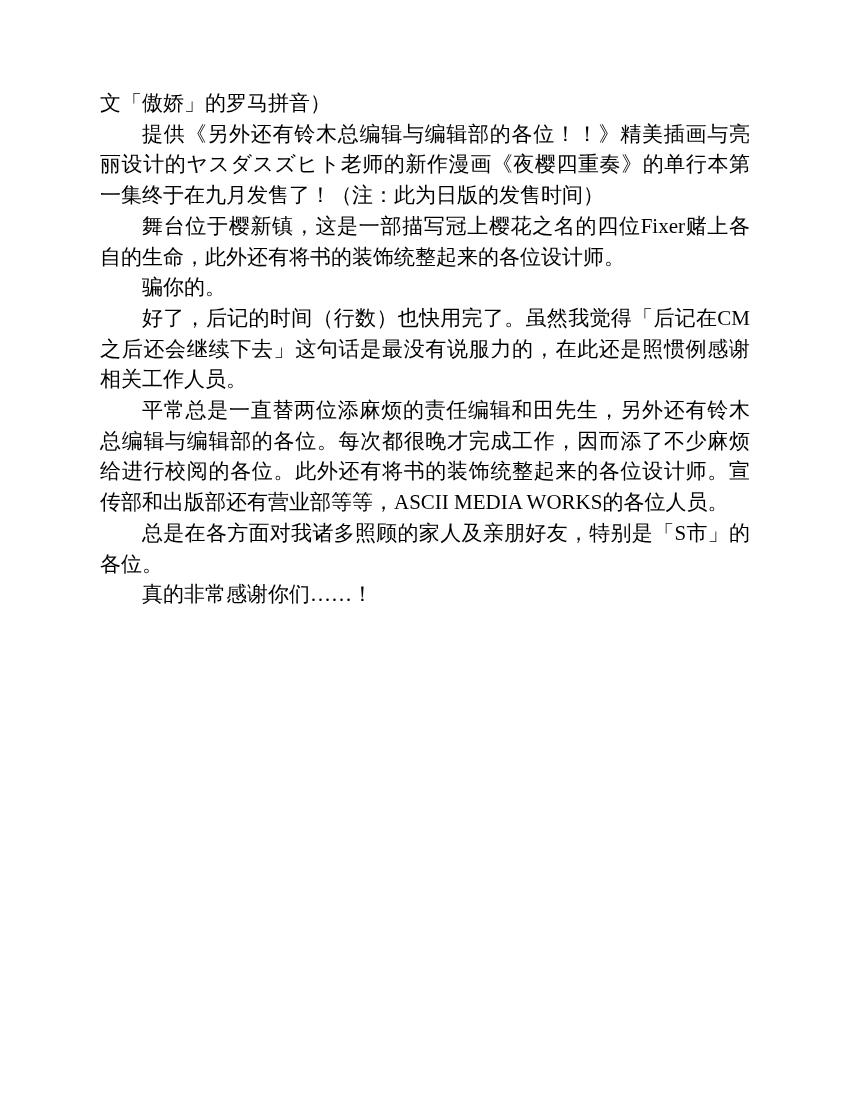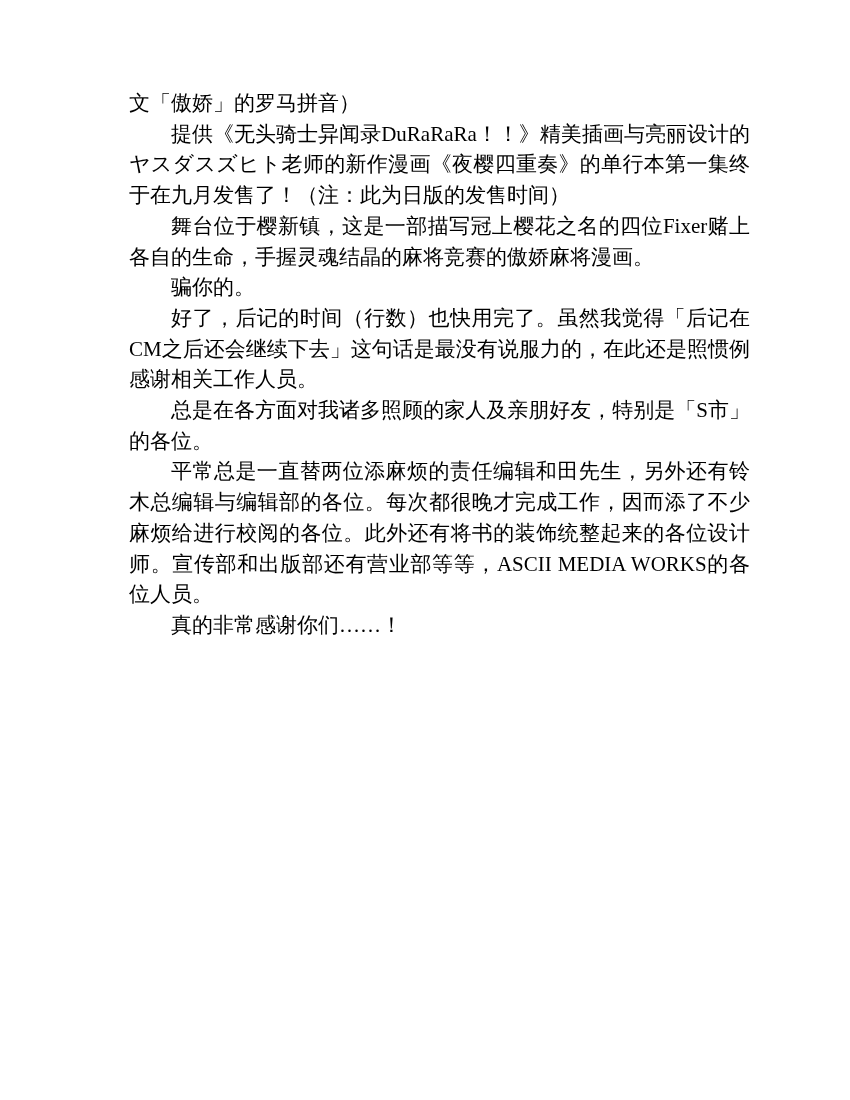--- a/index.html
+++ b/index.html
@@ -1,15 +1,15 @@
 <!DOCTYPE html>
 <html><head>
   <meta charset="utf-8">
   <style>
-    * { box-sizing: border-box; padding-left: 29px; }
+    * { box-sizing: border-box; }
     html, body {
       margin: 0;
       padding: 0;
       background: #ffffff;
     }
     body {
       width: 850px;
       height: 1100px;
       position: relative;
       font-family: "Liberation Serif", "DejaVu Serif", serif;
@@ -43,21 +43,21 @@
     .text-block p.continuation {
       text-indent: 0;
     }
   </style>
 </head>
 <body>
 
 <div class="page">
   <main class="text-block">
     <p class="continuation">文「傲娇」的罗马拼音）</p>
-    <p>提供《无头骑士异闻录DuRaRaRa！！》精美插画与亮丽设计的ヤスダスズヒト老师的新作漫画《夜樱四重奏》的单行本第一集终于在九月发售了！（注：此为日版的发售时间）</p>
-    <p>舞台位于樱新镇，这是一部描写冠上樱花之名的四位Fixer赌上各自的生命，手握灵魂结晶的麻将竞赛的傲娇麻将漫画。</p>
+    <p>提供《另外还有铃木总编辑与编辑部的各位！！》精美插画与亮丽设计的ヤスダスズヒト老师的新作漫画《夜樱四重奏》的单行本第一集终于在九月发售了！（注：此为日版的发售时间）</p>
+    <p>舞台位于樱新镇，这是一部描写冠上樱花之名的四位Fixer赌上各自的生命，此外还有将书的装饰统整起来的各位设计师。</p>
     <p>骗你的。</p>
     <p>好了，后记的时间（行数）也快用完了。虽然我觉得「后记在CM之后还会继续下去」这句话是最没有说服力的，在此还是照惯例感谢相关工作人员。</p>
+    <p>平常总是一直替两位添麻烦的责任编辑和田先生，另外还有铃木总编辑与编辑部的各位。每次都很晚才完成工作，因而添了不少麻烦给进行校阅的各位。此外还有将书的装饰统整起来的各位设计师。宣传部和出版部还有营业部等等，ASCII MEDIA WORKS的各位人员。</p>
     <p>总是在各方面对我诸多照顾的家人及亲朋好友，特别是「S市」的各位。</p>
-    <p>平常总是一直替两位添麻烦的责任编辑和田先生，另外还有铃木总编辑与编辑部的各位。每次都很晚才完成工作，因而添了不少麻烦给进行校阅的各位。此外还有将书的装饰统整起来的各位设计师。宣传部和出版部还有营业部等等，ASCII MEDIA WORKS的各位人员。</p>
     <p>真的非常感谢你们……！</p>
   </main>
 </div>
 
 </body></html>

